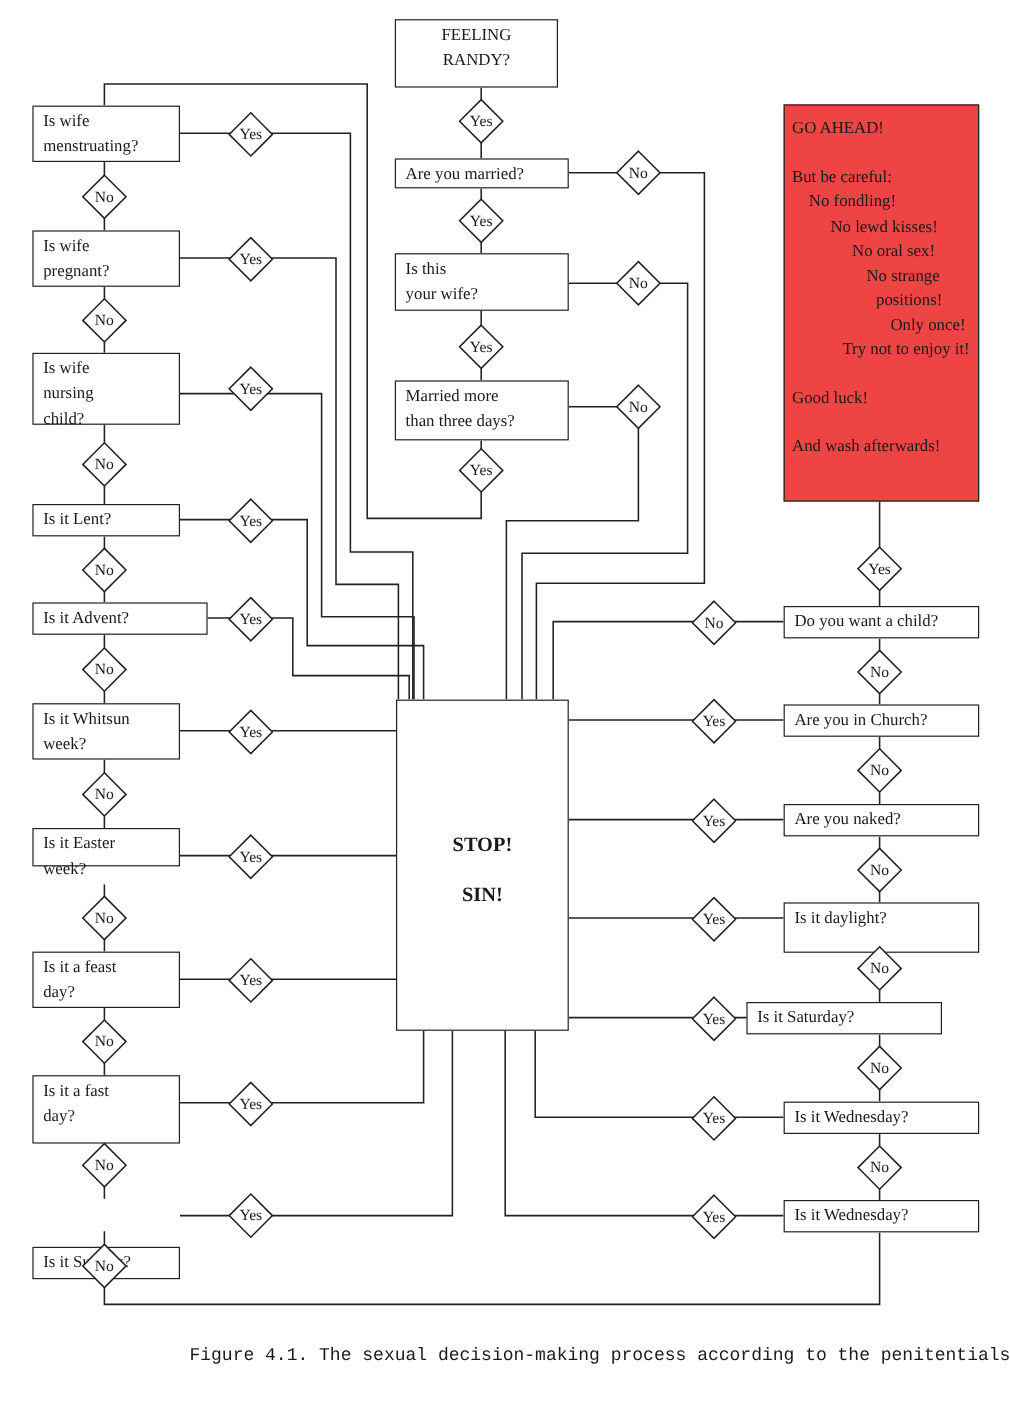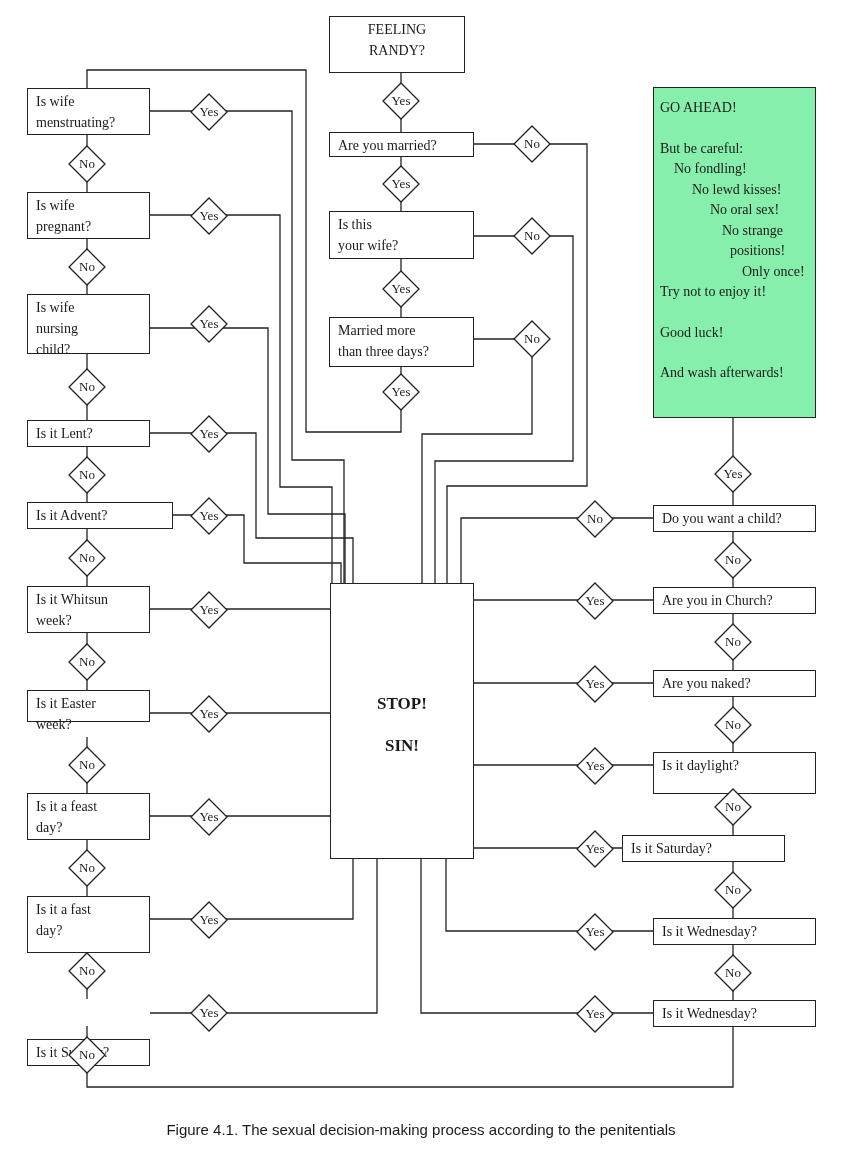--- a/index.html
+++ b/index.html
@@ -7,23 +7,23 @@
   #canvas { position: absolute; left: 0; top: 0; width: 842px; height: 1170px; }
   .box { position: absolute; border: 1.4px solid #222; background: #fff; box-sizing: border-box; font-family: "Liberation Serif", serif; font-size: 14px; line-height: 21px; padding: 2px 8px; }
   .box.center { text-align: center; }
   .box span { display: block; }
   .dia { position: absolute; width: 38px; height: 38px; }
   .dia svg { position: absolute; left: 0; top: 0; }
   .dia .lbl { position: absolute; left: 0; top: 0; width: 38px; height: 38px; line-height: 38px; text-align: center; font-family: "Liberation Serif", serif; font-size: 13px; }
   .sin { position: absolute; left: 330px; top: 583px; width: 144px; height: 276px; border: 1.4px solid #222; box-sizing: border-box; background: #fff; text-align: center; font-family: "Liberation Serif", serif; font-weight: bold; font-size: 17px; }
   .sin .t1 { position: absolute; top: 110px; left: 0; width: 100%; }
   .sin .t2 { position: absolute; top: 152px; left: 0; width: 100%; }
-  .goahead { position: absolute; left: 653px; top: 87px; width: 163px; height: 331px; border: 1.4px solid #222; box-sizing: border-box; background: #86efac; font-family: "Liberation Serif", serif; font-size: 14px; line-height: 20.5px; padding: 10px 6px; }
+  .goahead { position: absolute; left: 653px; top: 87px; width: 163px; height: 331px; border: 1.4px solid #222; box-sizing: border-box; background: #ef4444; font-family: "Liberation Serif", serif; font-size: 14px; line-height: 20.5px; padding: 10px 6px; }
   .goahead div { white-space: nowrap; }
-  .caption { position: absolute; left: 0; top: 1121px; width: 842px; text-align: center; font-family: Liberation Sans, sans-serif; font-size: 15px; }
+  .caption { position: absolute; left: 0; top: 1121px; width: 842px; text-align: right; font-family: Liberation Mono, monospace; font-size: 15px; }
 </style>
 </head>
 <body>
 
 <svg id="canvas" width="842" height="1170" viewBox="0 0 842 1170">
     <polyline points="401,73 401,132" fill="none" stroke="#222" stroke-width="1.3"></polyline>
     <polyline points="401,157 401,211" fill="none" stroke="#222" stroke-width="1.3"></polyline>
     <polyline points="401,259 401,317" fill="none" stroke="#222" stroke-width="1.3"></polyline>
     <polyline points="401,367 401,432 306,432 306,70 87,70 87,88" fill="none" stroke="#222" stroke-width="1.3"></polyline>
     <polyline points="474,144 587,144 587,486 447,486 447,583" fill="none" stroke="#222" stroke-width="1.3"></polyline>
@@ -396,19 +396,19 @@
 <div class="goahead">
   <div style="margin-bottom:20px;">GO AHEAD!</div>
   <div id="ga-lines">
       <div style="padding-left: 0px;">But be careful:</div>
       <div style="padding-left: 14px;">No fondling!</div>
       <div style="padding-left: 32px;">No lewd kisses!</div>
       <div style="padding-left: 50px;">No oral sex!</div>
       <div style="padding-left: 62px;">No strange</div>
       <div style="padding-left: 70px;">positions!</div>
       <div style="padding-left: 82px;">Only once!</div>
-      <div style="padding-left: 0px;">Try not to enjoy it!</div>
+      <div style="padding-left: 0px; margin-left: 42px;">Try not to enjoy it!</div>
     </div>
   <div style="margin-top:20px;">Good luck!</div>
   <div style="margin-top:20px;">And wash afterwards!</div>
 </div>
 
 <div class="caption">Figure 4.1. The sexual decision-making process according to the penitentials</div>
 
 </body></html>

